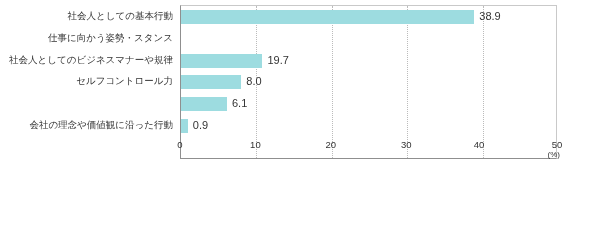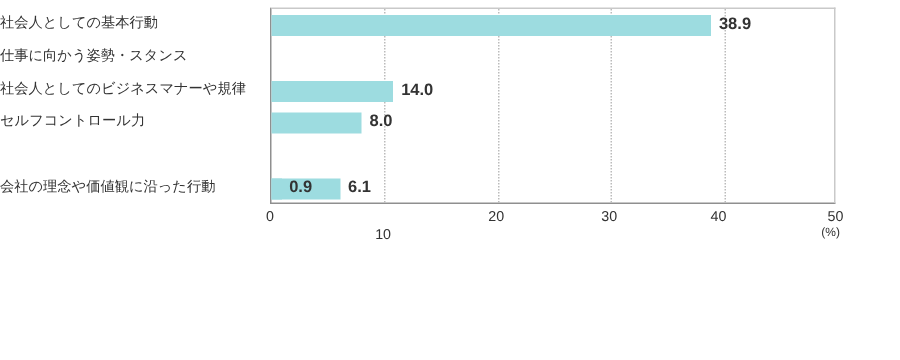--- a/index.html
+++ b/index.html
@@ -27,41 +27,41 @@
     position: absolute;
     left: 0;
     top: 0;
     width: 177px;
     height: 136px;
   }
   .cat-label {
     position: absolute;
     right: 4px;
     width: 173px;
+    text-align: right;
     font-size: 9.5px;
     line-height: 10px;
     color: #333333;
     white-space: nowrap;
     letter-spacing: 0px;
   }
 
   
   #plot-area {
     position: absolute;
     left: 180px;
     top: 5px;
     width: 377px;
-    height: 131px;
+    height: 154px;
     border-top: 1px solid #c9c9c9;
     border-right: 1px solid #c9c9c9;
     border-bottom: 1px solid #8f8f8f;
     border-left: 1px solid #8f8f8f;
     box-sizing: border-box;
     background: #ffffff;
-    font-weight: bold;
   }
   #gridlines {
     position: absolute;
     left: 0;
     top: 0;
     width: 100%;
     height: 100%;
     pointer-events: none;
   }
   .gridline {
@@ -147,40 +147,40 @@
         <div class="gridline" style="left: 226.2px;"></div>
         <div class="gridline" style="left: 301.6px;"></div>
       </div>
     <div id="bars-layer">
         <div class="bar-row" style="top: 3.91667px; width: 377px;">
           <div class="bar" style="width: 293.306px; background: rgb(157, 220, 224);"></div>
           <span class="bar-value" style="left: 298.306px;">38.9</span>
         </div>
         <div class="bar-row" style="top: 47.5833px; width: 377px;">
           <div class="bar" style="width: 81.432px; background: rgb(157, 220, 224);"></div>
-          <span class="bar-value" style="left: 86.432px;">14.0</span>
+          <span class="bar-value" style="left: 86.432px;">19.7</span>
         </div>
         <div class="bar-row" style="top: 69.4167px; width: 377px;">
           <div class="bar" style="width: 60.32px; background: rgb(157, 220, 224);"></div>
           <span class="bar-value" style="left: 65.32px; text-align: center;">8.0</span>
         </div>
-        <div class="bar-row" style="top: 91.25px; width: 377px; margin-top: 22px;">
+        <div class="bar-row" style="top: 91.25px; width: 377px;">
           <div class="bar" style="width: 45.994px; background: rgb(157, 220, 224);"></div>
           <span class="bar-value" style="left: 50.994px;">6.1</span>
         </div>
         <div class="bar-row" style="top: 113.083px; width: 377px;">
           <div class="bar" style="width: 6.786px; background: rgb(157, 220, 224);"></div>
           <span class="bar-value" style="left: 11.786px;">0.9</span>
         </div>
       </div>
   </div>
 
   <div id="x-axis">
     <span id="unit-label">(%)</span>
   <span class="x-tick" style="left: 0px;">0</span>
-      <span class="x-tick" style="left: 75.4px; margin-top: 12px;">10</span>
+      <span class="x-tick" style="left: 75.4px;">10</span>
       <span class="x-tick" style="left: 150.8px;">20</span>
       <span class="x-tick" style="left: 226.2px;">30</span>
       <span class="x-tick" style="left: 299px;">40</span>
       <span class="x-tick" style="left: 377px; text-align: right;">50</span>
     </div>
 
 </div>
 
 </body></html>

